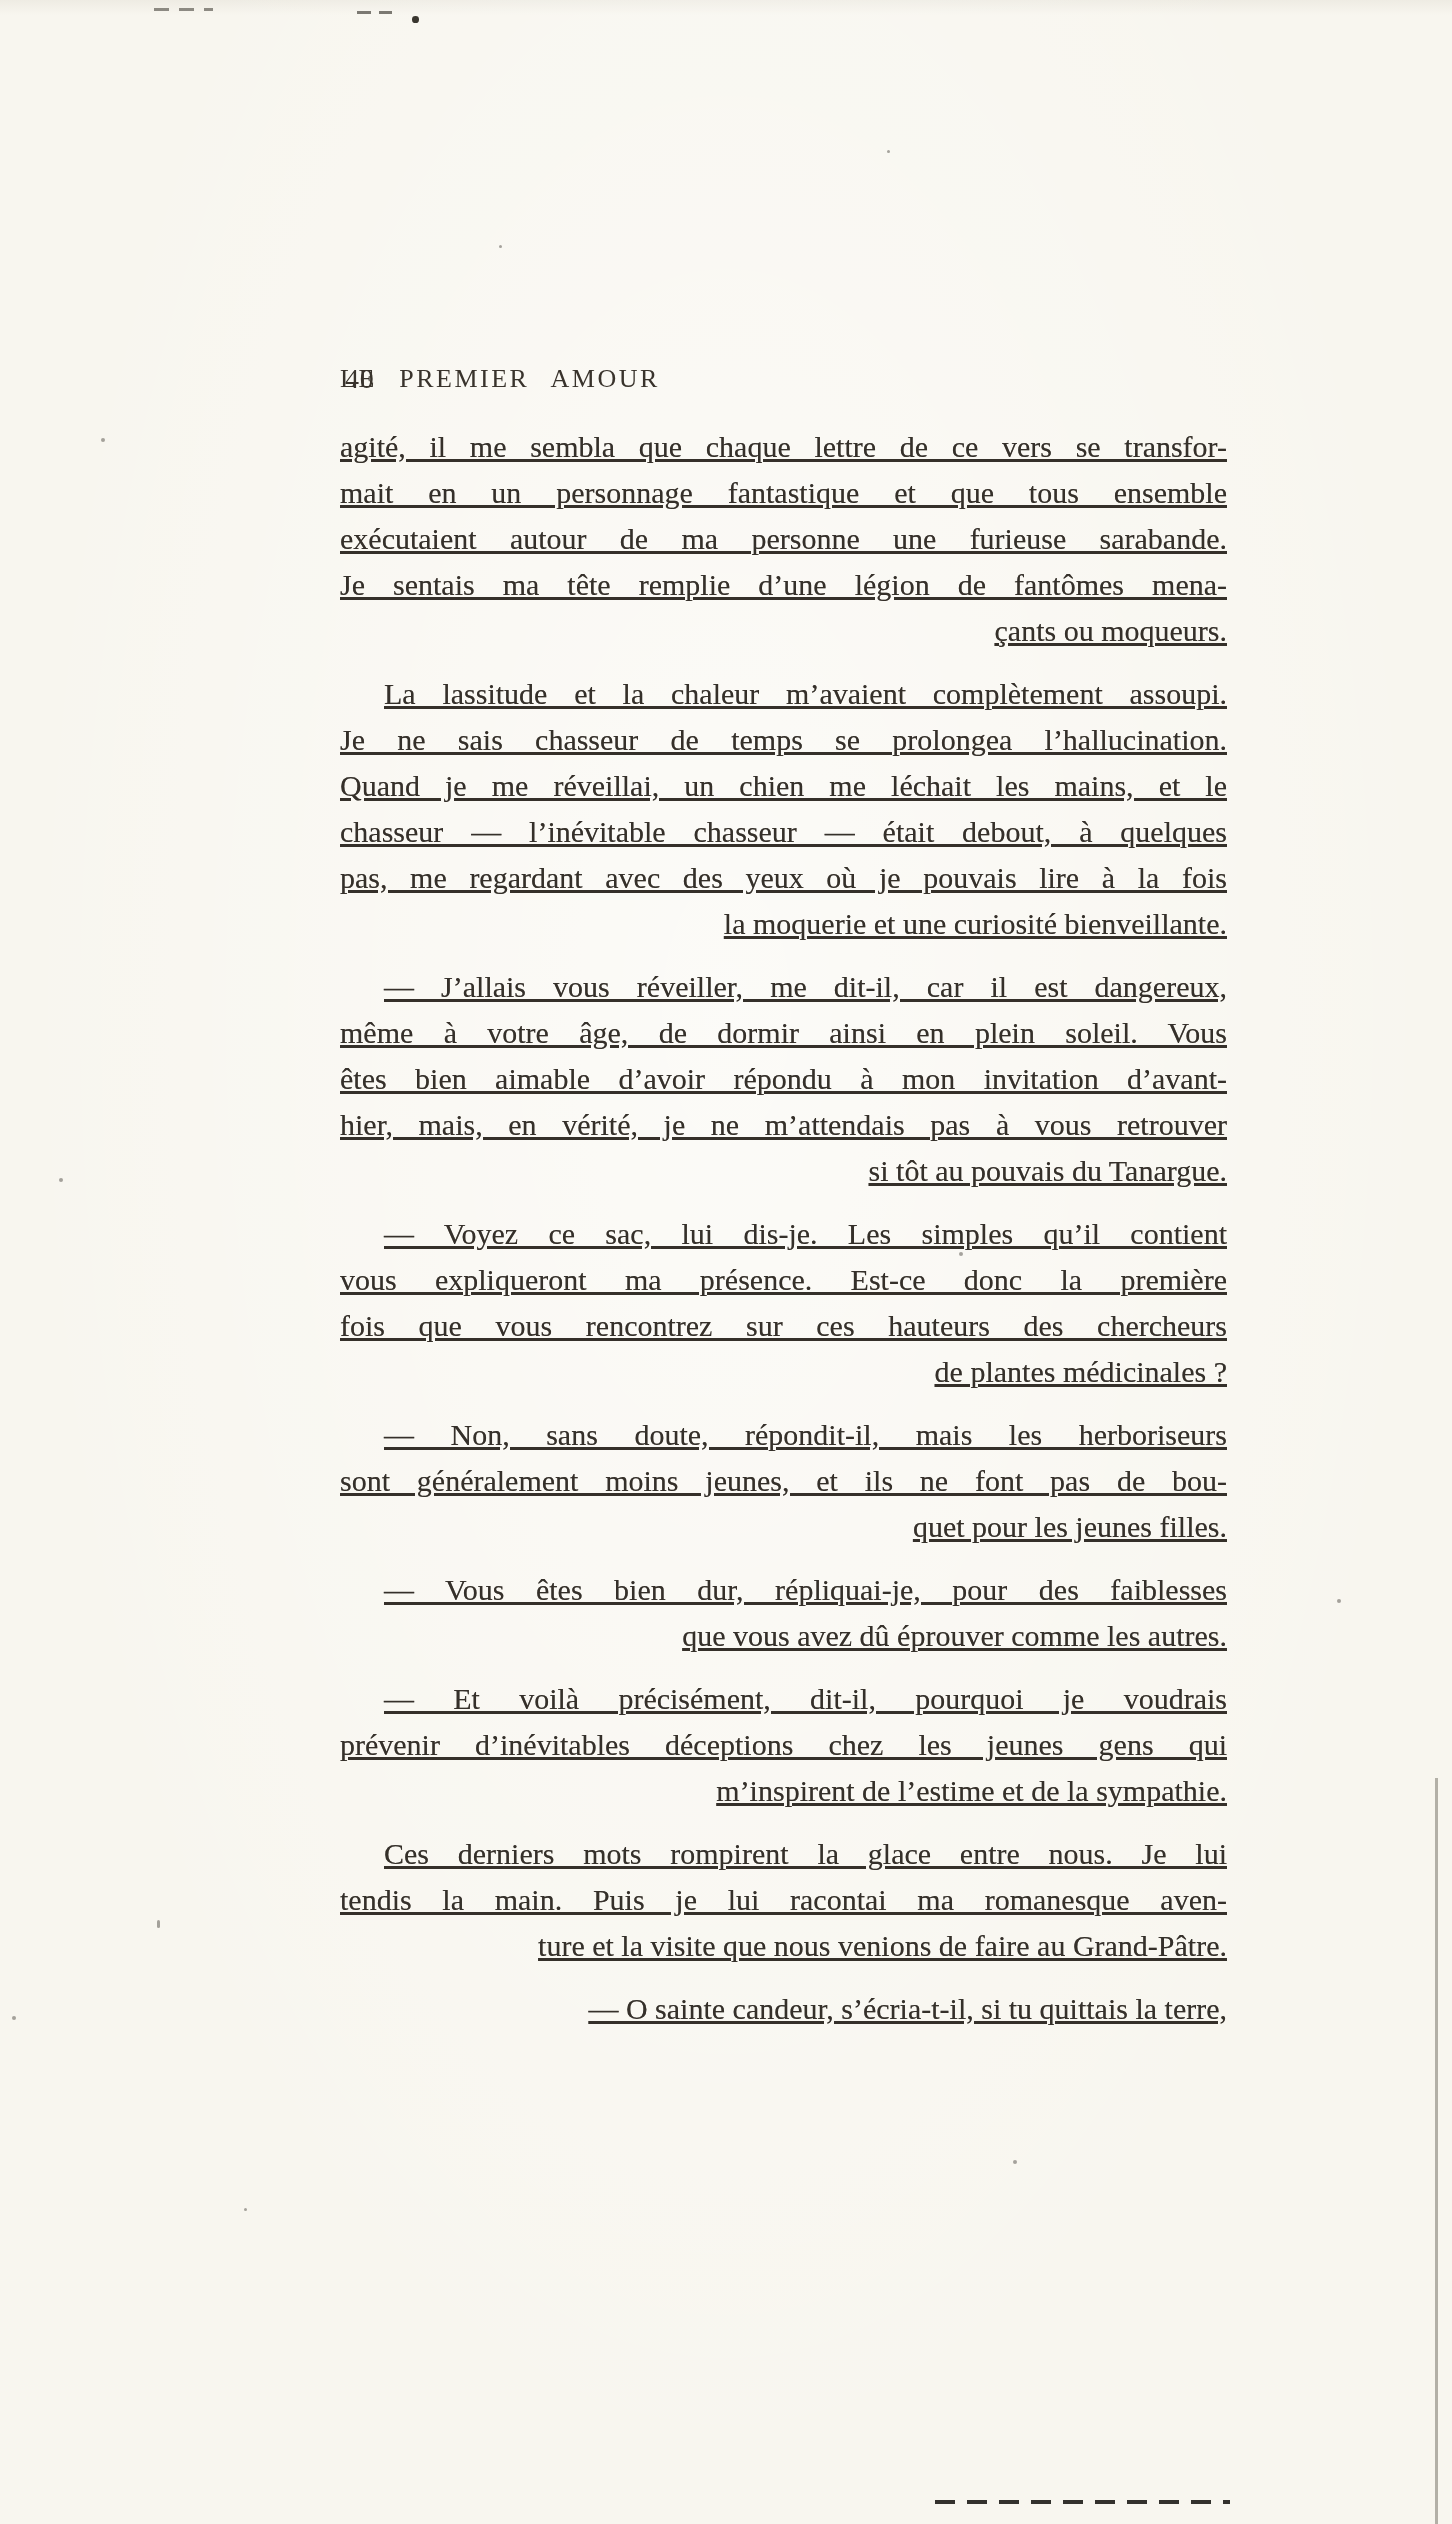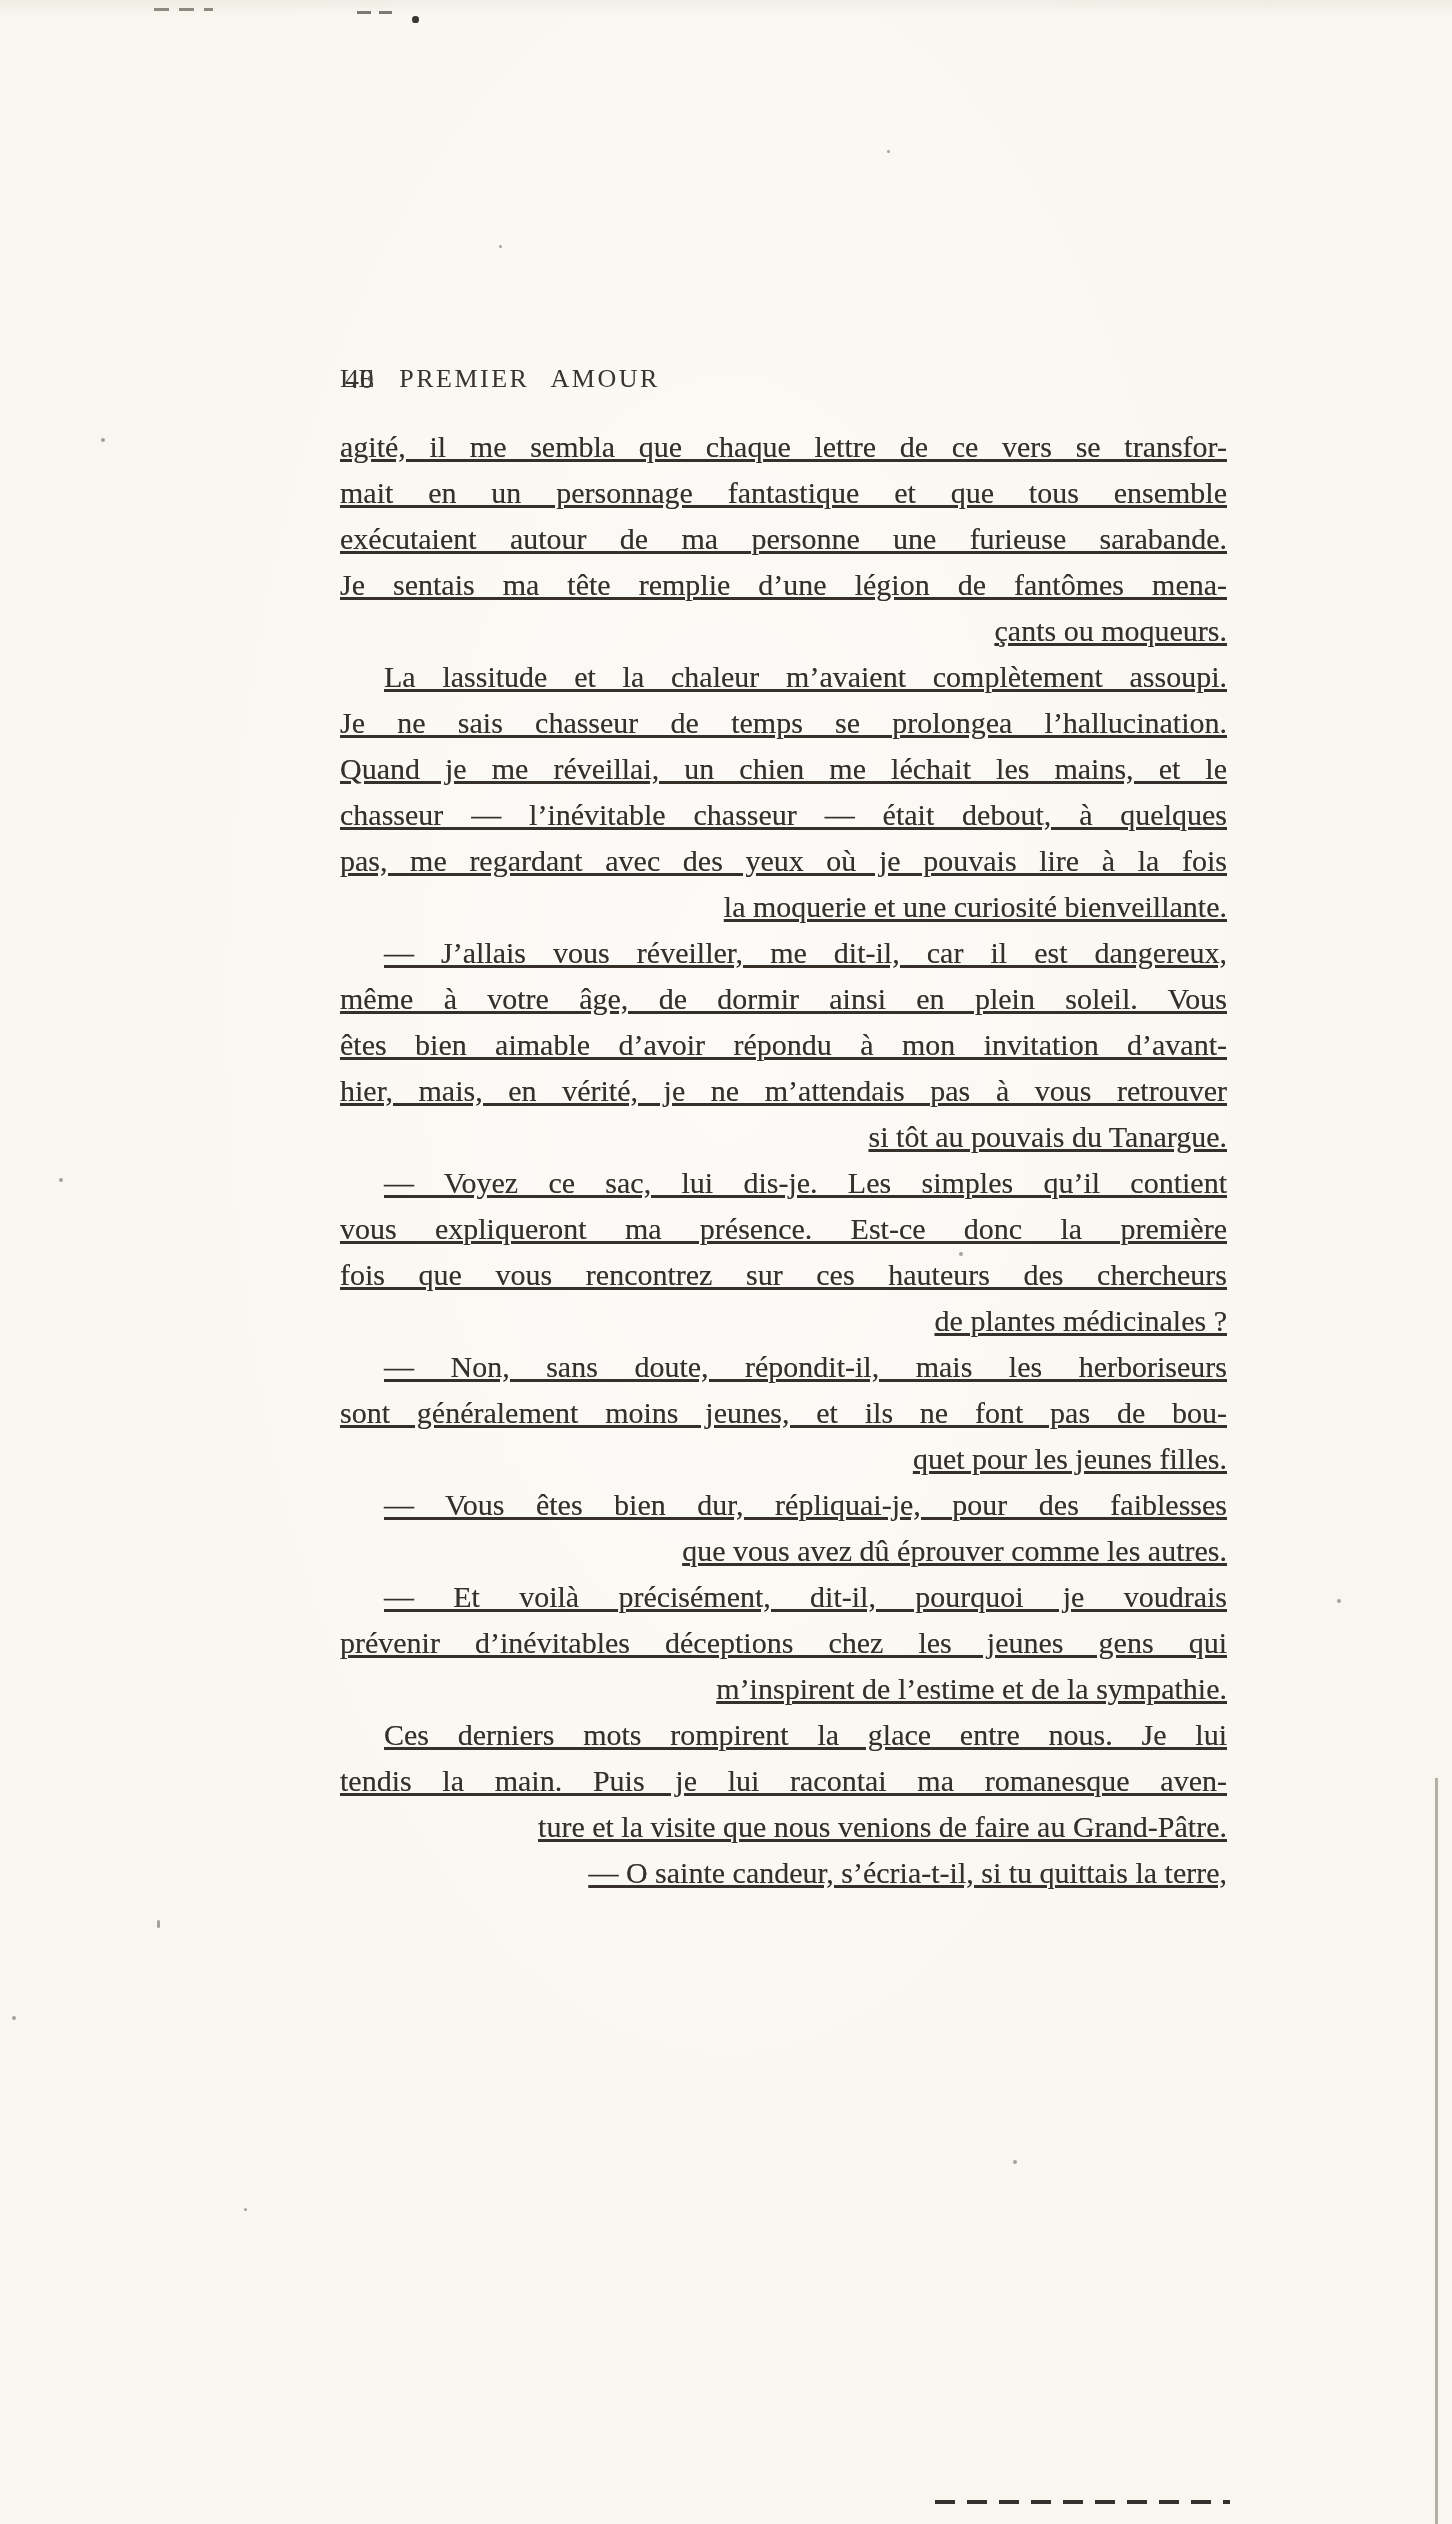--- a/index.html
+++ b/index.html
@@ -28,21 +28,21 @@
     font-size:26px;letter-spacing:2.5px;word-spacing:13.5px;
   }
   .textblock{
     position:absolute;left:340px;top:424px;width:887px;
     font-size:30px;line-height:46px;color:#35302a;
     text-shadow:0 0 0.5px rgba(53,48,42,0.55);
     text-decoration:underline;
   }
   .line{text-align:right;}
   .line.just{text-align:justify;text-align-last:justify;text-justify:inter-word;}
-  .line.indent{text-indent:44px;}
+  .line.indent{text-indent:44px;margin-top:17px;}
 
   
   .artifact{position:absolute;}
   .dashes-top-left{
     left:154px;top:8.4px;width:59px;height:2.5px;
     background:repeating-linear-gradient(90deg,#6a675f 0 15px,transparent 15px 25px);
     opacity:.75;
   }
   .dashes-top-center{
     left:357px;top:11px;width:35px;height:2.5px;

